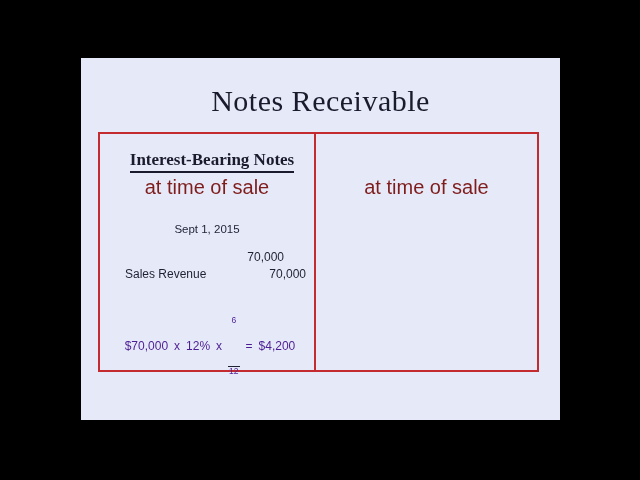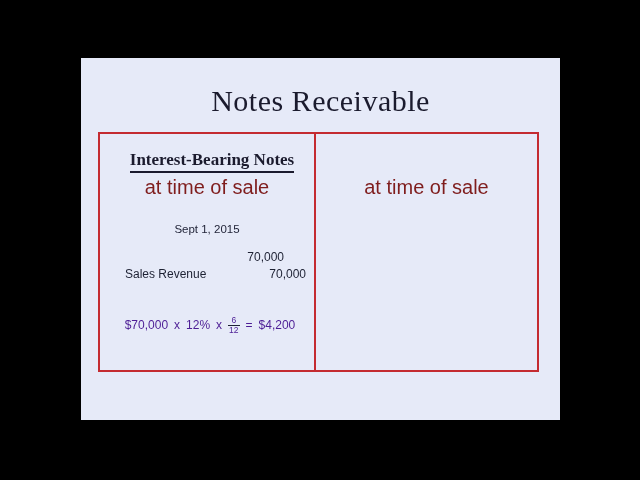--- a/index.html
+++ b/index.html
@@ -134,21 +134,21 @@
     transform: translateX(3px);
   }
   .frac {
     display: inline-flex;
     flex-direction: column;
     align-items: center;
     font-size: 8.5px;
     line-height: 1.05;
     vertical-align: middle;
   }
-  .frac .den { border-top: 1px solid #1d2133; padding: 0 1px; }
+  .frac .den { border-top: 1px solid #1d2133; padding: 0 1px; margin-top: 41px; }
 </style>
 </head>
 <body>
 
 <div class="stage">
   <div class="slide">
 
     <div class="slide-title">Notes Receivable</div>
 
     <div class="compare-table">

